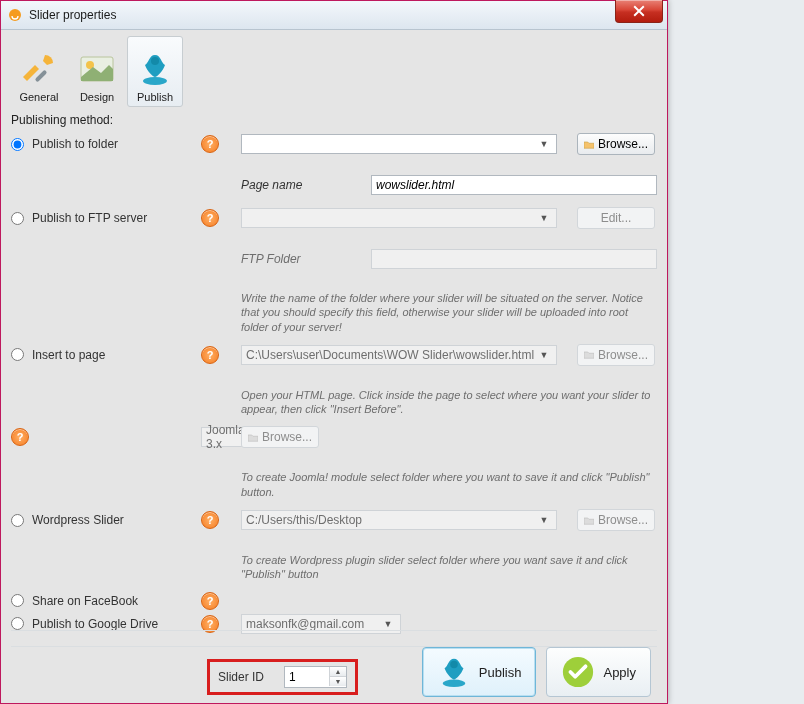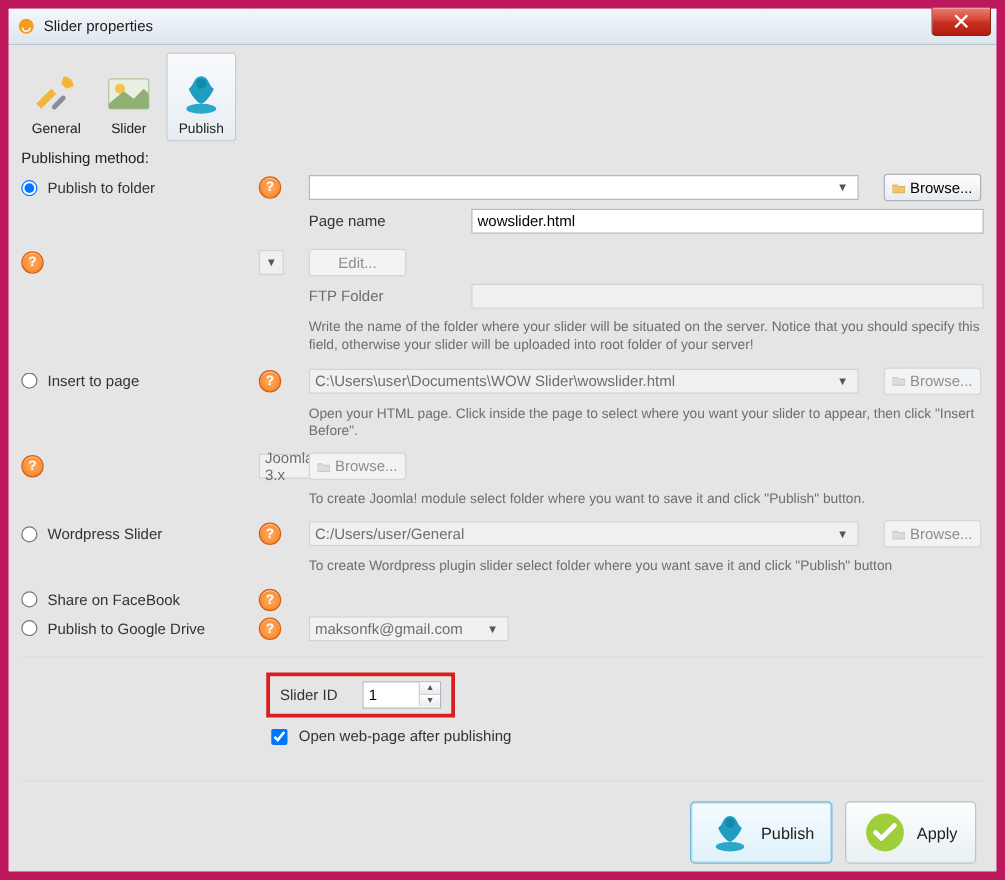--- a/index.html
+++ b/index.html
@@ -1,16 +1,16 @@
 <!DOCTYPE html>
 <html><head>
 <meta charset="utf-8">
 <style>
   html,body{margin:0;padding:0;font-family:"Segoe UI",Tahoma,sans-serif;font-size:12px;color:#333;background:#e8ecef;}
-  .window{width:804px;height:704px;box-sizing:border-box;background:#fff;border:7px solid #be185d;box-shadow:0 0 6px rgba(0,0,0,.3);display:flex;flex-direction:column;}
+  .window{width:668px;height:704px;box-sizing:border-box;background:#fff;border:1px solid #be185d;box-shadow:0 0 6px rgba(0,0,0,.3);display:flex;flex-direction:column;}
   .titlebar{height:28px;background:linear-gradient(#f3f7fb,#dde6ef);border-bottom:1px solid #b8c4cf;display:flex;align-items:center;padding:0 0 0 6px;position:relative;}
   .titlebar .app-icon{width:16px;height:16px;margin-right:6px;display:flex;align-items:center;justify-content:center;}
   .titlebar .title{font-size:12px;color:#1a1a1a;}
   .titlebar .close{position:absolute;right:4px;top:-1px;width:46px;height:22px;background:linear-gradient(#e98176,#d84536 45%,#c62f21 55%,#b31c0e);border:1px solid #8a2318;border-top:none;border-radius:0 0 4px 4px;display:flex;align-items:center;justify-content:center;box-shadow:inset 0 1px 0 rgba(255,255,255,.4);}
   .titlebar .close svg{width:12px;height:12px;}
   .content{flex:1;background:#e5e5e5;padding:6px 10px 8px 10px;overflow:hidden;position:relative;}
   .tabs{display:flex;gap:2px;margin-bottom:6px;}
   .tab{width:54px;height:66px;display:flex;flex-direction:column;align-items:center;justify-content:flex-end;padding-bottom:3px;border:1px solid transparent;border-radius:3px;font-size:11px;color:#222;}
   .tab.active{border-color:#c7cdd1;background:linear-gradient(#f9fbfd,#e7edf2);}
   .tab .icon{width:36px;height:36px;margin-bottom:4px;display:flex;align-items:center;justify-content:center;}
@@ -20,21 +20,21 @@
   .row .radio{display:flex;align-items:center;gap:6px;}
   .row input[type=radio]{margin:0 2px 0 0;}
   .help{width:16px;height:16px;border-radius:50%;background:radial-gradient(#ffb067,#f57b1f);color:#fff;font-weight:bold;display:flex;align-items:center;justify-content:center;font-size:11px;border:1px solid #d9620f;box-shadow:inset 0 1px 0 rgba(255,255,255,.5);}
   .combo, .textin, .sel{height:20px;box-sizing:border-box;border:1px solid #b1b8bf;background:#fff;padding:0 4px;font:inherit;width:100%;}
   .combo{display:flex;align-items:center;justify-content:space-between;}
   .combo.disabled,.textin.disabled,.sel.disabled{background:#f0f0f0;color:#6e6e6e;border-color:#cfd3d7;}
   .combo .arrow{width:16px;text-align:center;color:#555;font-size:9px;}
   .btn{height:22px;box-sizing:border-box;border:1px solid #abb4bc;border-radius:3px;background:linear-gradient(#fdfdfd,#e8ebee);font:inherit;display:flex;align-items:center;justify-content:center;gap:4px;padding:0 6px;width:78px;}
   .btn.disabled{color:#8d8d8d;border-color:#d2d6da;background:#f2f3f4;}
   .btn .folder-ico{width:14px;height:11px;}
-  .subrow{display:grid;grid-template-columns:170px 20px 110px 1fr 80px;column-gap:20px;align-items:center;margin-top:2px;}
+  .subrow{display:grid;grid-template-columns:170px 20px 110px 1fr 80px;column-gap:20px;align-items:center;margin-top:16px;font-style:italic;}
   .subrow .lbl{font-size:12px;color:#333;grid-column:3;}
   .subrow .val{grid-column:4;}
   .hint{grid-column:3 / span 3;font-size:11px;color:#6e6e6e;line-height:1.3;margin:2px 0 6px 0;}
   .hr{height:1px;background:#dadee1;margin:8px 0;}
   .slider-id-box{display:flex;align-items:center;gap:20px;border:3px solid #d81e1e;padding:4px 8px;width:fit-content;margin-left:0;}
   .spinner{display:flex;align-items:center;border:1px solid #b1b8bf;height:20px;background:#fff;}
   .spinner input{border:none;width:36px;height:18px;font:inherit;padding:0 4px;outline:none;}
   .spinner .spins{display:flex;flex-direction:column;width:16px;border-left:1px solid #cfd3d7;}
   .spinner .spins div{height:9px;display:flex;align-items:center;justify-content:center;font-size:7px;color:#555;background:linear-gradient(#fff,#e8ebee);}
   .spinner .spins div+div{border-top:1px solid #cfd3d7;}
@@ -80,21 +80,21 @@
         <span>General</span>
       </div>
       <div class="tab">
         <span class="icon">
           <svg viewBox="0 0 36 36">
               <rect x="2" y="6" width="32" height="24" rx="2" fill="#e9efe2" stroke="#b9c49c"></rect>
               <circle cx="11" cy="14" r="4" fill="#f3c34a"></circle>
               <path d="M2 26 L14 16 L22 22 L30 14 L34 18 V30 H2Z" fill="#8fb074"></path>
             </svg>
         </span>
-        <span>Slider</span>
+        <span>Design</span>
       </div>
       <div class="tab active">
         <span class="icon">
           <svg viewBox="0 0 36 36">
               <ellipse cx="18" cy="30" rx="12" ry="4" fill="#2aa7c9"></ellipse>
               <path d="M18 4c6 0 6 8 10 10-2 6-8 12-10 12S10 20 8 14c4-2 4-10 10-10z" fill="#1f9ec1"></path>
               <circle cx="18" cy="10" r="4" fill="#138aa9"></circle>
             </svg>
         </span>
         <span>Publish</span>
@@ -123,20 +123,24 @@
         </button>
       </div>
       <div class="subrow">
         <span></span>
           <span></span>
         <span class="lbl">Page name</span>
         <input class="textin val" style="grid-column: 4 / span 2;" value="wowslider.html">
       </div>
 
       <div class="row" style="margin-top:8px;">
+        <label class="radio">
+          <input type="radio" name="m" style="">
+          <span>Publish to FTP server</span>
+        </label>
         <span class="help">?</span>
         <div class="combo disabled">
           <span></span>
           <span class="arrow">▼</span>
         </div>
         <button class="btn disabled">
           <span>Edit...</span>
         </button>
       </div>
       <div class="subrow">
@@ -199,21 +203,21 @@
         <div class="hint">To create Joomla! module select folder where you want to save it and click "Publish" button.</div>
       </div>
 
       <div class="row">
         <label class="radio">
           <input type="radio" name="m" style="">
           <span>Wordpress Slider</span>
         </label>
         <span class="help">?</span>
         <div class="combo disabled">
-          <span>C:/Users/user/General</span>
+          <span>C:/Users/this/Desktop</span>
           <span class="arrow">▼</span>
         </div>
         <button class="btn disabled">
           <svg class="folder-ico" viewBox="0 0 16 12">
               <path d="M0 2h6l2 2h8v8H0z" fill="#dcdcdc" stroke="#bdbdbd"></path>
             </svg>
           <span>Browse...</span>
         </button>
       </div>
       <div class="subrow">

